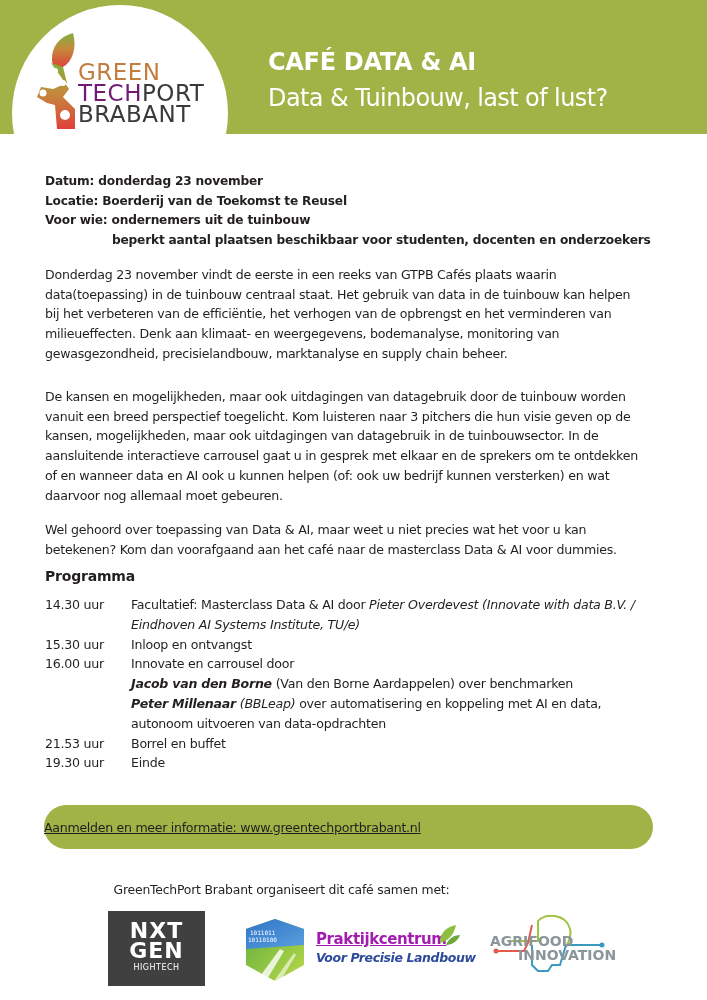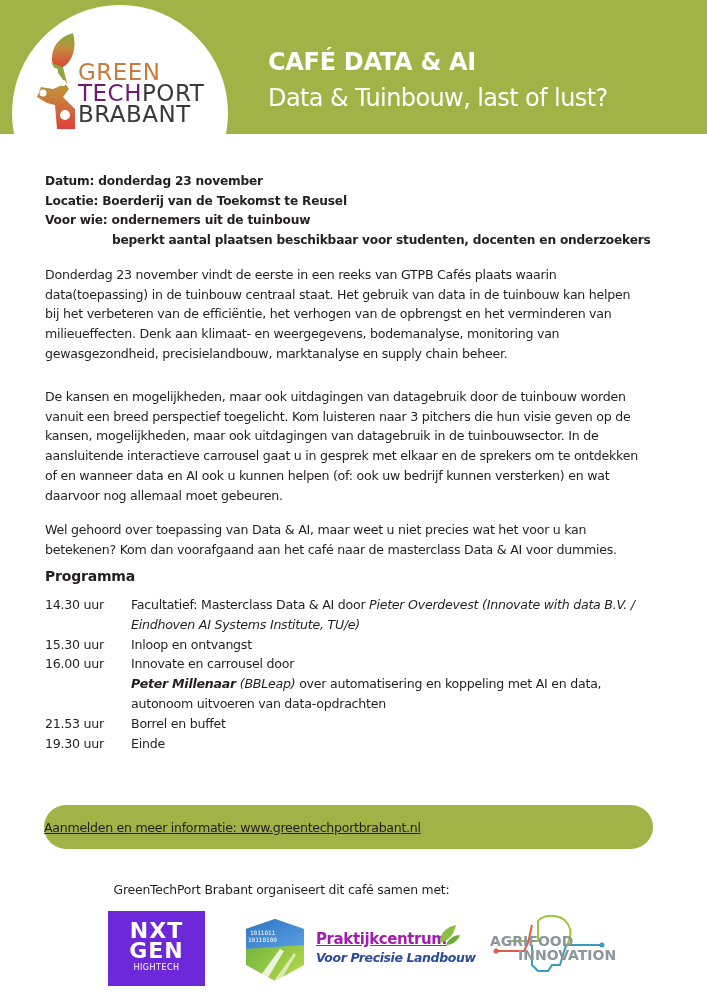--- a/index.html
+++ b/index.html
@@ -34,21 +34,21 @@
   .prog-time { width: 86px; flex: 0 0 86px; white-space: nowrap; }
   .prog-desc { white-space: nowrap; }
   .it { font-style: italic; }
   .bi { font-style: italic; font-weight: bold; }
 
   .cta { position: absolute; left: 44px; top: 805px; width: 609px; height: 44px; border-radius: 22px; background: #a1b347; display: flex; align-items: center; }
   .cta a { color: #231f20; text-decoration: underline; font-size: 12.6px; letter-spacing: -0.3px; }
 
   .partners-label { position: absolute; left: 0; width: 563px; top: 882px; text-align: center; font-size: 12.4px; letter-spacing: -0.2px; color: #231f20; }
 
-  .nxtgen { position: absolute; left: 108px; top: 911px; width: 97px; height: 75px; background: #6d28d9; color: #ffffff; text-align: center; font-family: "DejaVu Sans", sans-serif; }
+  .nxtgen { position: absolute; left: 108px; top: 911px; width: 97px; height: 75px; background: #404040; color: #ffffff; text-align: center; font-family: "DejaVu Sans", sans-serif; }
   .nxtgen .big { font-weight: bold; font-size: 22px; line-height: 20px; letter-spacing: 1px; }
   .nxtgen .n1 { padding-top: 10px; }
   .nxtgen .small { font-size: 8px; letter-spacing: 0.5px; margin-top: 2px; }
 
   .pvpl { position: absolute; left: 240px; top: 915px; width: 230px; height: 70px; }
   .pvpl-t1 { position: absolute; left: 76px; top: 15px; font-weight: bold; font-size: 15px; color: #a21caf; letter-spacing: -0.4px; white-space: nowrap; text-decoration: underline; }
   .pvpl-t2 { position: absolute; left: 76px; top: 35px; font-weight: bold; font-style: italic; font-size: 12.5px; color: #2c4a9a; letter-spacing: -0.4px; white-space: nowrap; }
 
   .agri { position: absolute; left: 488px; top: 915px; width: 140px; height: 70px; }
   .agri-t { position: absolute; font-weight: bold; color: #8a9699; font-size: 14px; letter-spacing: 0px; white-space: nowrap; line-height: 14px; }
@@ -131,20 +131,21 @@
   </div>
   <div class="prog-row">
     <span class="prog-time">16.00 uur</span>
     <span class="prog-desc">Innovate en carrousel door</span>
   </div>
   <div class="prog-row">
     <span class="prog-time"></span>
   </div>
   <div class="prog-row">
     <span class="prog-time"></span>
+    <span class="prog-desc"><span class="bi">Jacob van den Borne</span><span> (Van den Borne Aardappelen)</span><span> over benchmarken</span></span>
   </div>
   <div class="prog-row">
     <span class="prog-time"></span>
     <span class="prog-desc"><span class="bi">Peter Millenaar</span><span class="it"> (BBLeap)</span><span> over automatisering en koppeling met AI en data,</span></span>
   </div>
   <div class="prog-row">
     <span class="prog-time"></span>
     <span class="prog-desc">autonoom uitvoeren van data-opdrachten</span>
   </div>
   <div class="prog-row">

